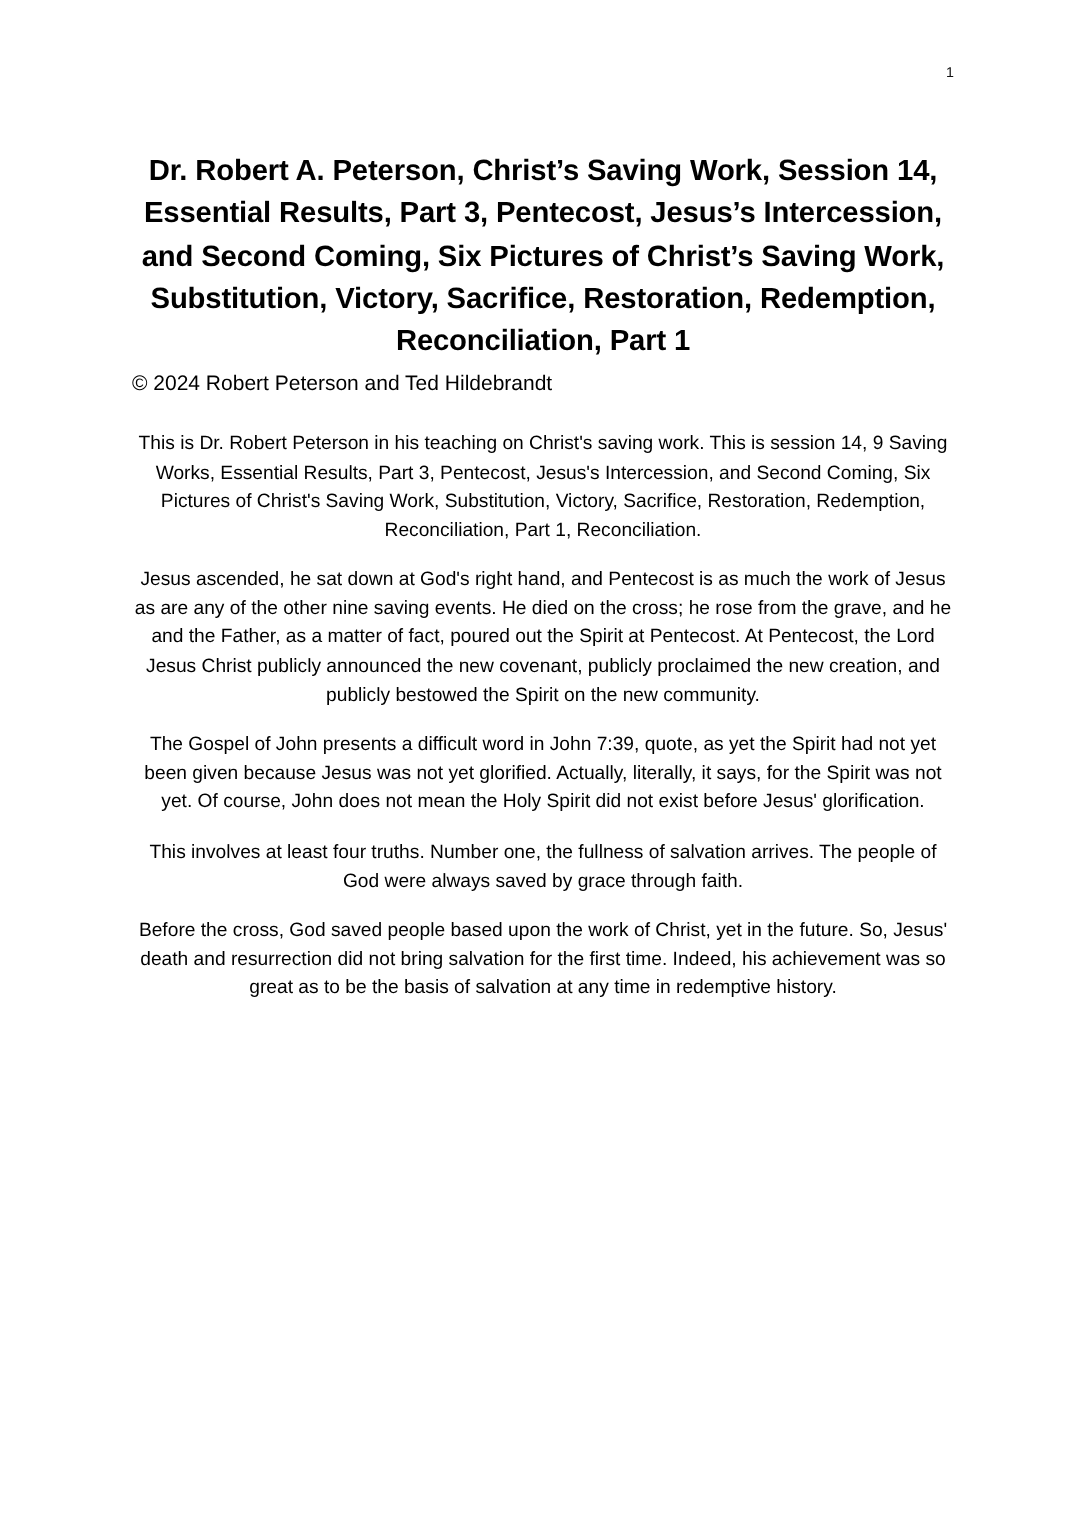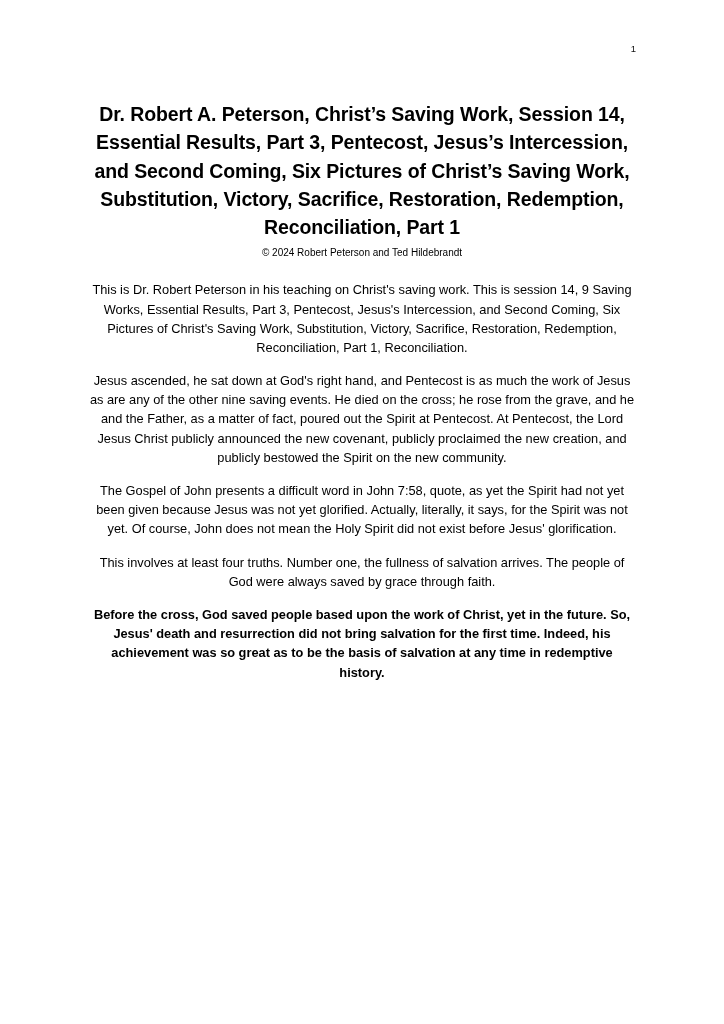--- a/index.html
+++ b/index.html
@@ -39,56 +39,55 @@
   .doc-title {
     font-size: 19.5px;
     font-weight: bold;
     line-height: 1.45;
     text-align: center;
     margin: 0;
     letter-spacing: -0.1px;
     color: #000;
   }
   .copyright {
-    text-align: center;
-    font-size: 10px;
+    text-align: left;
+    font-size: 14px;
     margin-top: 6px;
     margin-bottom: 16px;
     color: #000;
   }
   .body-text {
     margin-top: 22px;
   }
   .para {
     font-size: 12.8px;
     line-height: 1.50;
     margin: 0 0 14px 0;
     text-align: center;
     color: #000;
   }
   .para:last-child {
     margin-bottom: 0;
-    font-weight: bold;
   }
 </style>
 </head>
 <body>
 
 <div class="page">
 
   <div class="page-number">1</div>
 
   <div class="content">
 
     <h1 class="doc-title">Dr. Robert A. Peterson, Christ’s Saving Work, Session 14, Essential Results, Part 3, Pentecost, Jesus’s Intercession, and Second Coming, Six Pictures of Christ’s Saving Work, Substitution, Victory, Sacrifice, Restoration, Redemption, Reconciliation, Part 1</h1>
 
     <div class="copyright">© 2024 Robert Peterson and Ted Hildebrandt</div>
 
     <div class="body-text">
       <p class="para">This is Dr. Robert Peterson in his teaching on Christ's saving work. This is session 14, 9 Saving Works, Essential Results, Part 3, Pentecost, Jesus's Intercession, and Second Coming, Six Pictures of Christ's Saving Work, Substitution, Victory, Sacrifice, Restoration, Redemption, Reconciliation, Part 1, Reconciliation.</p>
       <p class="para">Jesus ascended, he sat down at God's right hand, and Pentecost is as much the work of Jesus as are any of the other nine saving events. He died on the cross; he rose from the grave, and he and the Father, as a matter of fact, poured out the Spirit at Pentecost. At Pentecost, the Lord Jesus Christ publicly announced the new covenant, publicly proclaimed the new creation, and publicly bestowed the Spirit on the new community.</p>
-      <p class="para">The Gospel of John presents a difficult word in John 7:58, quote, as yet the Spirit had not yet been given because Jesus was not yet glorified. Actually, literally, it says, for the Spirit was not yet. Of course, John does not mean the Holy Spirit did not exist before Jesus' glorification.</p>
+      <p class="para">The Gospel of John presents a difficult word in John 7:39, quote, as yet the Spirit had not yet been given because Jesus was not yet glorified. Actually, literally, it says, for the Spirit was not yet. Of course, John does not mean the Holy Spirit did not exist before Jesus' glorification.</p>
       <p class="para">This involves at least four truths. Number one, the fullness of salvation arrives. The people of God were always saved by grace through faith.</p>
       <p class="para">Before the cross, God saved people based upon the work of Christ, yet in the future. So, Jesus' death and resurrection did not bring salvation for the first time. Indeed, his achievement was so great as to be the basis of salvation at any time in redemptive history.</p>
     </div>
 
   </div>
 </div>
 
 </body></html>

